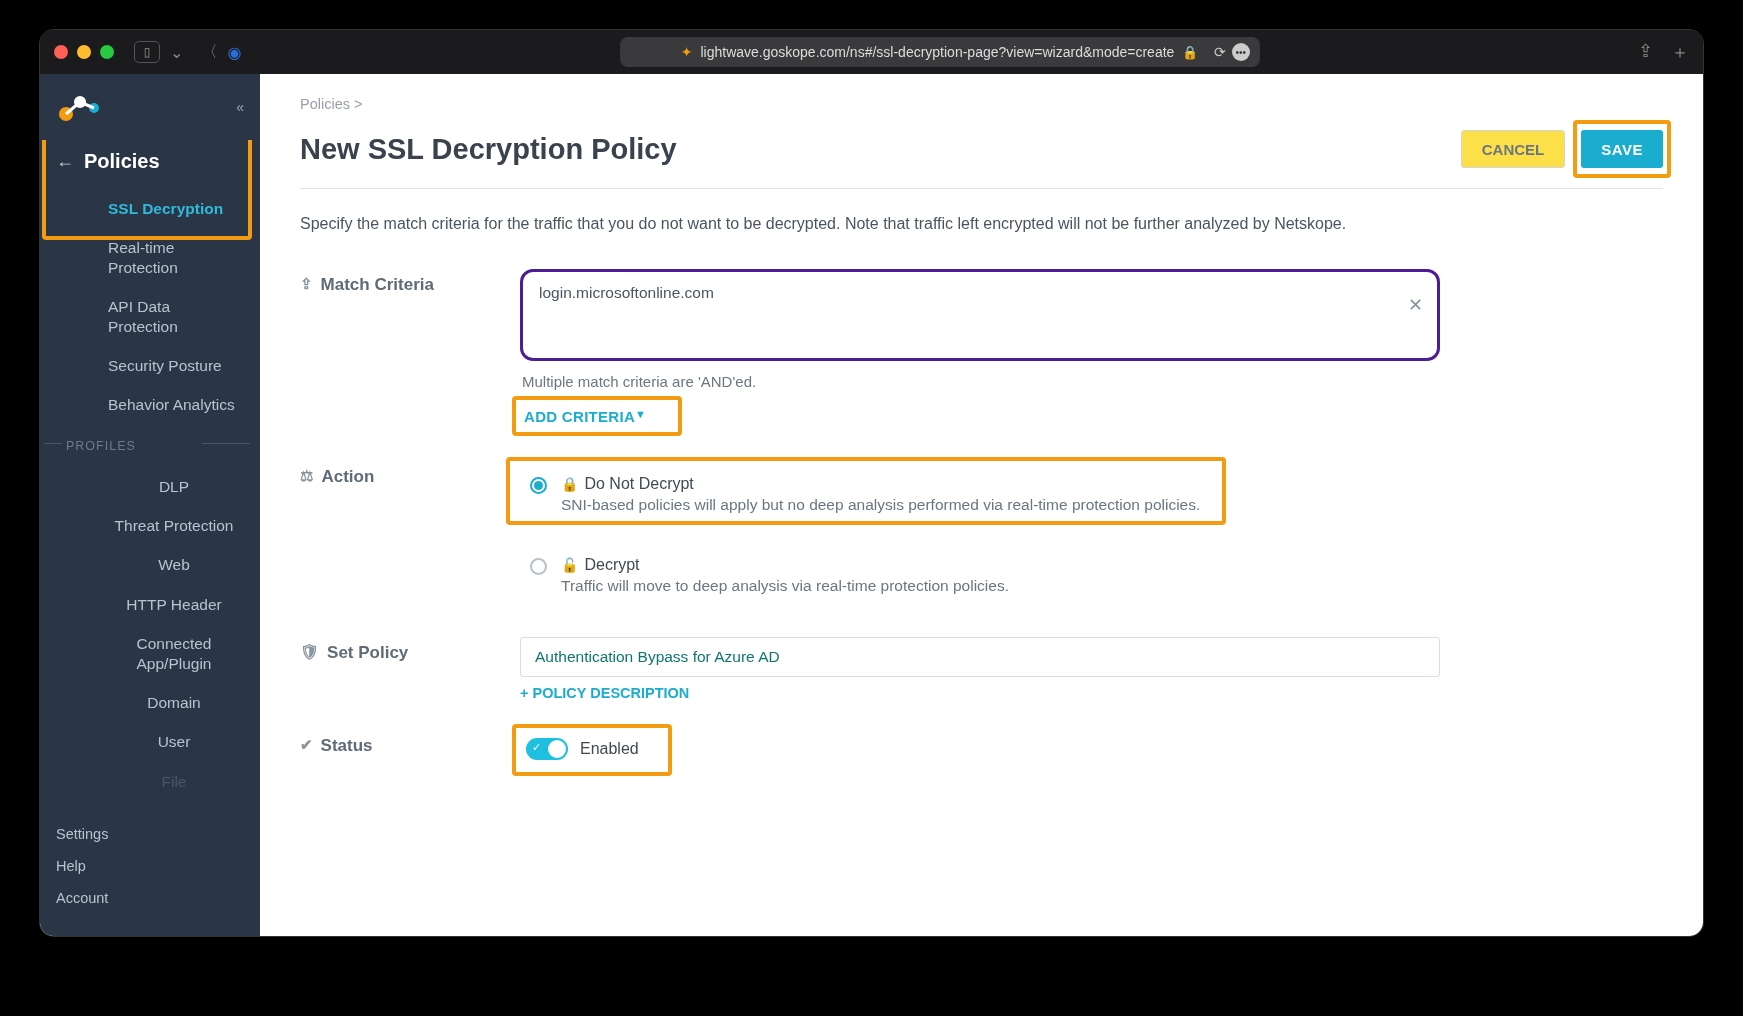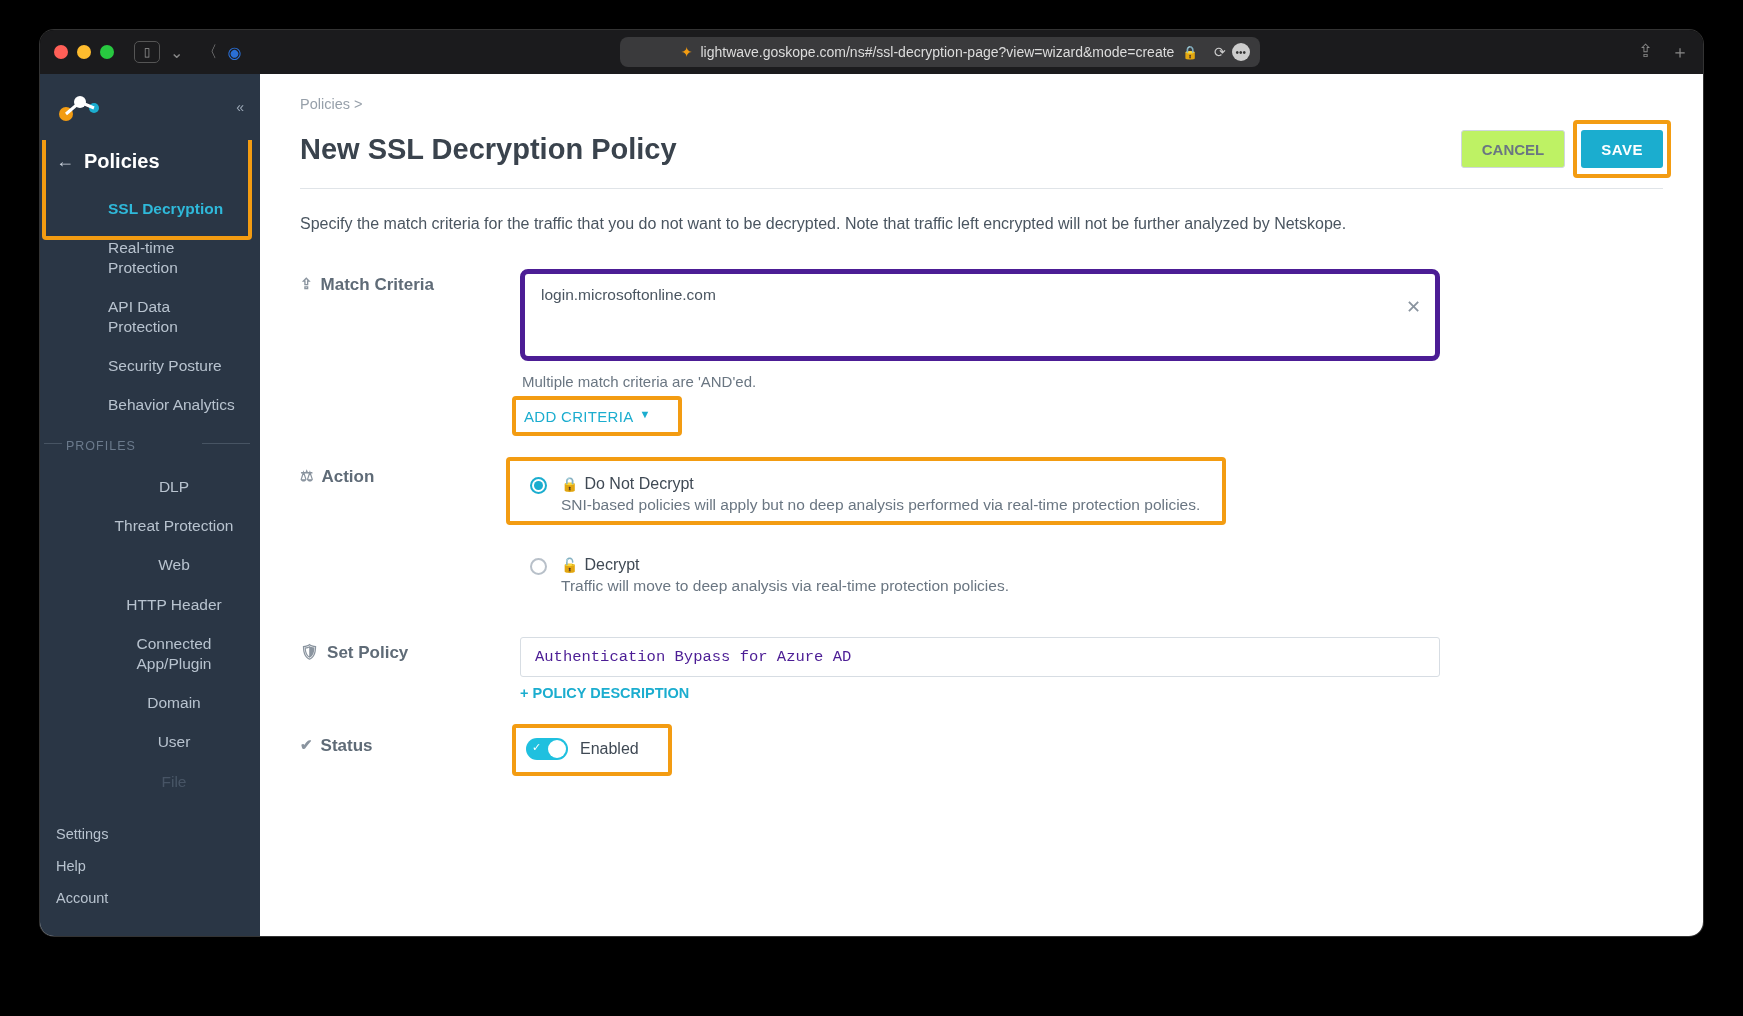--- a/index.html
+++ b/index.html
@@ -40,41 +40,41 @@
   
   .hl { border:4px solid #f39c12; border-radius:4px; }
   .hl-abs { position:absolute; pointer-events:none; }
   
   .main { flex:1; padding: 22px 40px 30px 40px; overflow:auto; color:#4a5560;}
   .breadcrumb { font-size:14.5px; color:#97a0aa; margin-bottom:18px;}
   .page-head { display:flex; align-items:center; justify-content:space-between; border-bottom:1px solid #e0e4e8; padding-bottom:20px; margin-bottom:24px;}
   .page-title { font-size:29px; font-weight:600; color:#3a434d;}
   .head-actions { display:flex; gap:16px; align-items:center;}
   .btn { height:38px; padding:0 20px; font-size:15px; font-weight:600; border-radius:3px; cursor:pointer; display:flex;align-items:center;justify-content:center;}
-  .btn.cancel { background:#bef264; border:1px solid #cfd6dd; color:#6a7682;}
+  .btn.cancel { background:#fde047; border:1px solid #cfd6dd; color:#6a7682;}
   .btn.save { background:#1badcf; border:none; color:#fff; letter-spacing:0.5px;}
   .desc { font-size:16px; color:#4a5560; margin-bottom:34px; line-height:1.4;}
   .form-row { display:flex; margin-bottom:28px; }
   .form-label { width:220px; font-size:17px; font-weight:600; color:#5f6b77; display:flex; align-items:flex-start; gap:8px; padding-top:6px;}
   .form-label .licon { color:#8a949f; font-size:15px;}
   .form-body { flex:1; max-width:920px;}
-  .criteria-box { border:5px solid #4c1d95; border-radius:8px; min-height:92px; padding:12px 40px 12px 16px; position:relative; font-size:15.5px; color:#4a5560; background:#fff;}
+  .criteria-box { border:3px solid #4c1d95; border-radius:13px; min-height:92px; padding:12px 40px 12px 16px; position:relative; font-size:15.5px; color:#4a5560; background:#fff;}
   .criteria-box .x { position:absolute; right:14px; top:22px; color:#8a949f; font-size:18px; cursor:pointer;}
   .hint { font-size:15px; color:#6a7682; margin:12px 0 10px 2px;}
-  .add-crit { display:inline-flex; gap:6px; color:#1badcf; font-weight:400; font-size:15px; letter-spacing:0.3px; padding:8px 10px 8px 4px; cursor:pointer;}
+  .add-crit { display:inline-flex; color:#1badcf; font-weight:700; font-size:15px; letter-spacing:0.3px; padding:8px 10px 8px 4px; cursor:pointer;}
   .add-crit .caret { font-size:11px;}
   .radio-block { display:flex; gap:14px; padding:6px 4px 4px 4px; align-items:flex-start;}
   .rb { width:17px; height:17px; border:2px solid #1badcf; border-radius:50%; margin-top:2px; flex:0 0 auto; position:relative;}
   .rb.on::after{content:"";position:absolute;inset:2px;border-radius:50%;background:#1badcf;}
   .rb.off { border-color:#b8c0c9;}
   .rlabel { font-size:16px; color:#3f4954;}
   .rhelp { font-size:15.5px; color:#6a7682; margin-top:3px;}
   .rlabel .lk { color:#8a949f; font-size:14px; margin-right:6px;}
   .radio-wrap { padding:8px 14px 10px 6px; }
-  .policy-input { width:100%; max-width:920px; height:40px; border:1px solid #d7dde3; border-radius:3px; padding:0 14px; font-size:15.5px; color:#4c1d95;font-family:Liberation Mono, monospace;}
+  .policy-input { width:100%; max-width:920px; height:40px; border:1px solid #d7dde3; border-radius:3px; padding:0 14px; font-size:15.5px; color:#0f766e;}
   .policy-desc-link { color:#1badcf; font-weight:600; font-size:14.5px; margin-top:8px; display:inline-block; cursor:pointer;}
   .toggle { width:42px; height:22px; background:#1fc0df; border-radius:11px; position:relative; cursor:pointer;}
   .toggle::after{content:"";position:absolute;right:2px;top:2px;width:18px;height:18px;border-radius:50%;background:#fff;}
   .toggle .chk{position:absolute;left:6px;top:3px;color:#fff;font-size:11px;}
   .status-row { display:flex; align-items:center; gap:12px; }
   .status-text { font-size:16px; color:#3f4954;}
   
   .nav-scroll { flex:1; overflow:hidden; position:relative;}
 </style>
 </head>

